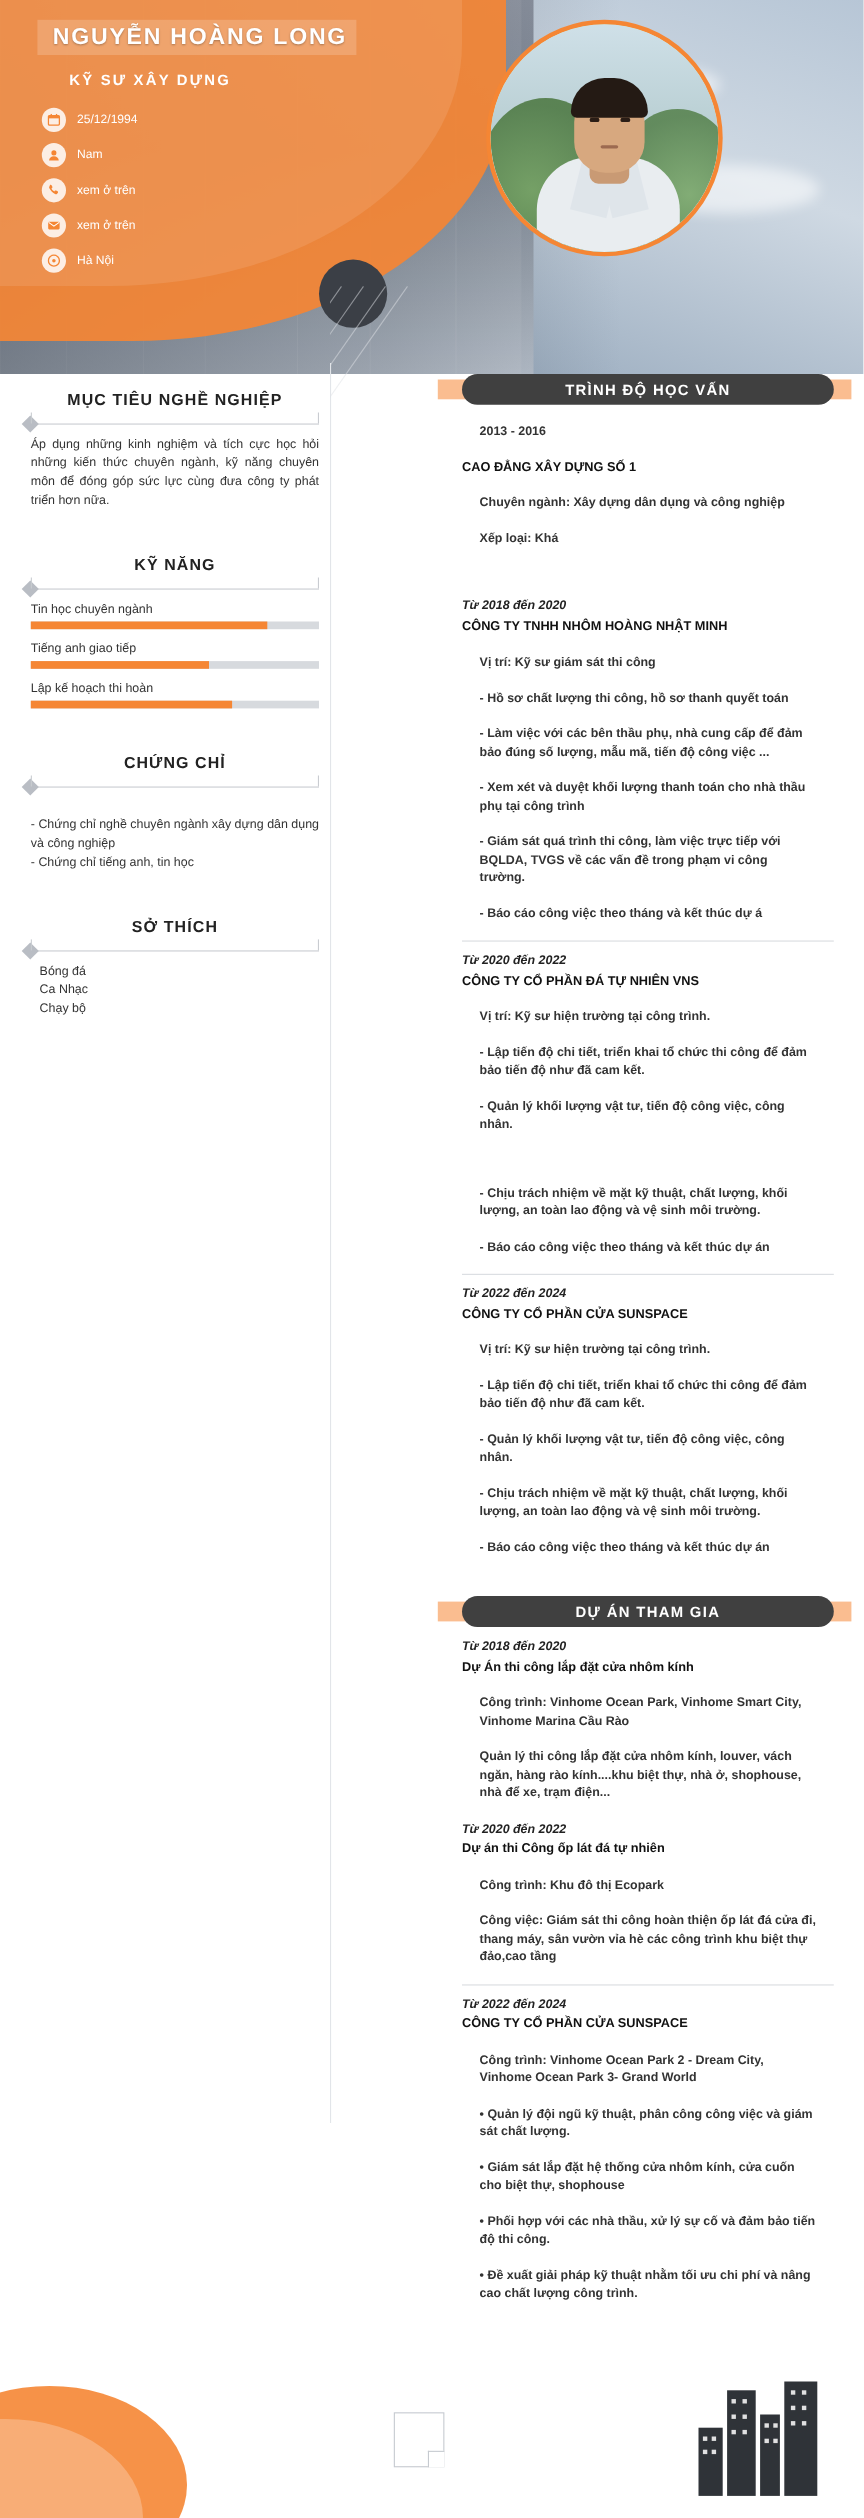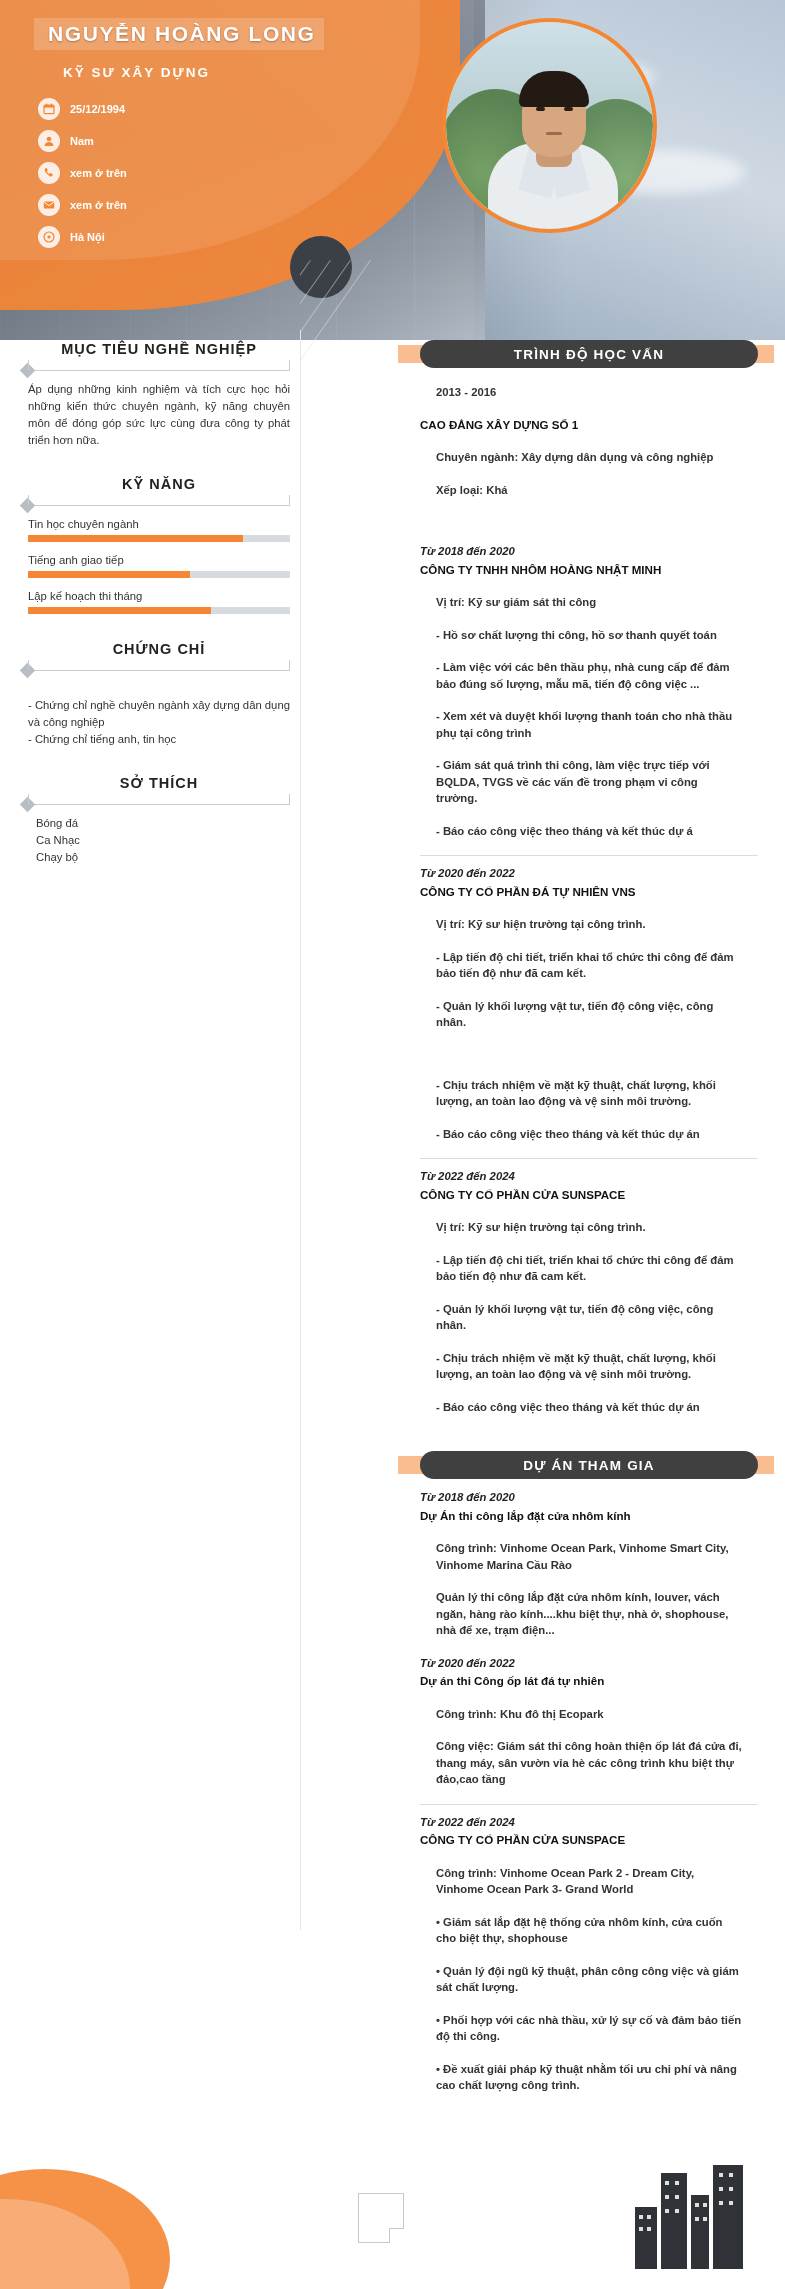--- a/index.html
+++ b/index.html
@@ -57,21 +57,21 @@
     position:absolute; left:48px; top:22px;
     font-size:21px; font-weight:bold; letter-spacing:1.6px;
     color:#ffffff;
     text-shadow:0 1px 2px rgba(0,0,0,0.3);
   }
   .job {
     position:absolute; left:63px; top:65px;
     font-size:13.5px; letter-spacing:2px; color:#ffffff; font-weight:bold;
   }
   .contact { position:absolute; left:38px; top:95px; width:260px; }
-  .crow { display:flex; align-items:center; height:27px; margin-bottom:5px;font-weight:bold; }
+  .crow { display:flex; align-items:center; height:27px; margin-bottom:5px; }
   .cico {
     width:22px; height:22px; border-radius:50%;
     background:rgba(255,255,255,0.85);
     display:flex; align-items:center; justify-content:center;
     margin-right:10px; flex:0 0 22px;
   }
   .cico svg { display:block; }
   .ctxt { font-size:11px; color:#ffffff; }
 
   
@@ -99,21 +99,21 @@
     border-radius:50%; background:#3b3f46;
   }
 
   
   .left { position:absolute; left:28px; top:340px; width:262px; }
   .sec-head {
     position:relative; text-align:center; margin-bottom:8px;
   }
   .sec-head .t {
     font-size:14.5px; font-weight:bold; letter-spacing:1px; color:#222;
-    display:inline-block; padding:0 6px 5px 6px;
+    display:inline-block; padding:16px 6px 5px 6px;
   }
   .rule { height:1px; background:#c9ccd1; width:100%; position:relative; }
   .diamond {
     position:absolute; left:-6px; top:-5px; width:11px; height:11px;
     background:#b9bdc4; transform:rotate(45deg);
   }
   .tick-left { position:absolute; left:0; top:-10px; width:1px; height:10px; background:#c9ccd1; }
   .tick-right { position:absolute; right:0; top:-10px; width:1px; height:10px; background:#c9ccd1; }
 
   .para { font-size:11.3px; line-height:17px; color:#333; text-align:justify; margin-top:10px; }
@@ -306,21 +306,21 @@
           <i style="width:82%"></i>
         </div>
     </div>
     <div class="skill">
       <div class="lbl">Tiếng anh giao tiếp</div>
       <div class="bar">
           <i style="width:62%"></i>
         </div>
     </div>
     <div class="skill">
-      <div class="lbl">Lập kế hoạch thi tháng</div>
+      <div class="lbl">Lập kế hoạch thi hoàn</div>
       <div class="bar">
           <i style="width:70%"></i>
         </div>
     </div>
   </div>
 
   <div class="block-gap"></div>
 
   <div>
     <div class="sec-head"><span class="t">CHỨNG CHỈ</span></div>
@@ -427,22 +427,22 @@
     <div class="r-title">Dự án thi Công ốp lát đá tự nhiên</div>
     <div class="r-line">Công trình: Khu đô thị Ecopark</div>
     <div class="r-line">Công việc: Giám sát thi công hoàn thiện ốp lát đá cửa đi, thang máy, sân vườn vỉa hè các công trình khu biệt thự đảo,cao tầng</div>
   </div>
   <div class="r-sep"></div>
 
   <div class="r-body">
     <div class="r-date">Từ 2022 đến 2024</div>
     <div class="r-title">CÔNG TY CỔ PHẦN CỬA SUNSPACE</div>
     <div class="r-line">Công trình: Vinhome Ocean Park 2 - Dream City, Vinhome Ocean Park 3- Grand World</div>
+    <div class="r-line">• Quản lý đội ngũ kỹ thuật, phân công công việc và giám sát chất lượng.</div>
     <div class="r-line">• Giám sát lắp đặt hệ thống cửa nhôm kính, cửa cuốn cho biệt thự, shophouse</div>
-    <div class="r-line">• Quản lý đội ngũ kỹ thuật, phân công công việc và giám sát chất lượng.</div>
     <div class="r-line">•  Phối hợp với các nhà thầu, xử lý sự cố và đảm bảo tiến độ thi công.</div>
     <div class="r-line">• Đề xuất giải pháp kỹ thuật nhằm tối ưu chi phí và nâng cao chất lượng công trình.</div>
   </div>
 </div>
 
 <div class="footer">
   <div class="f-orange"></div>
   <div class="f-orange2"></div>
   <div class="f-note"></div>
   <div class="f-city">

